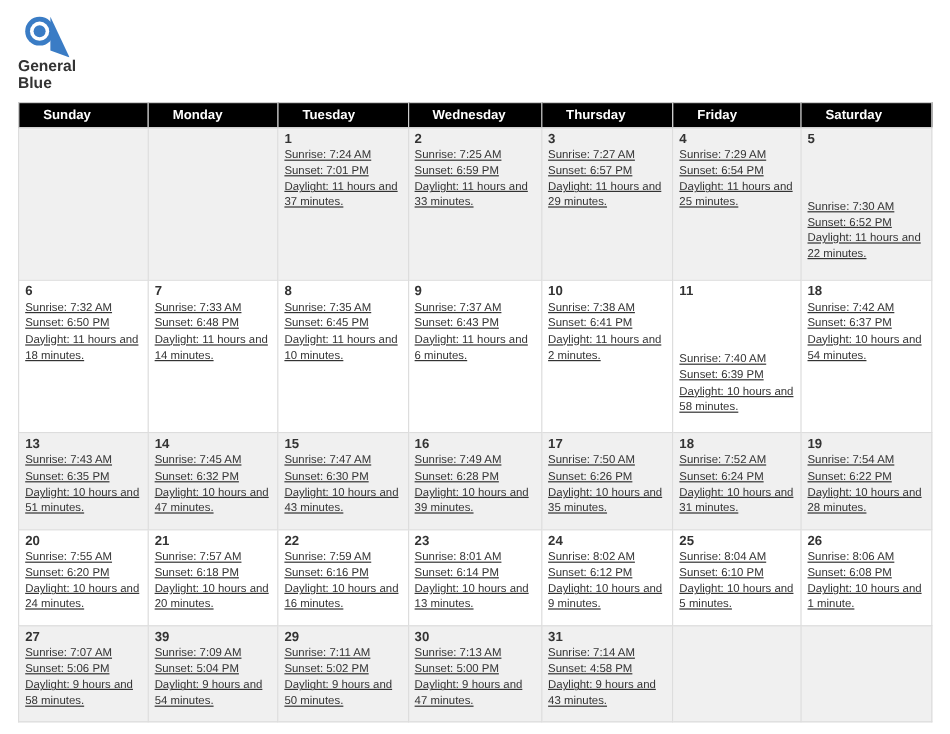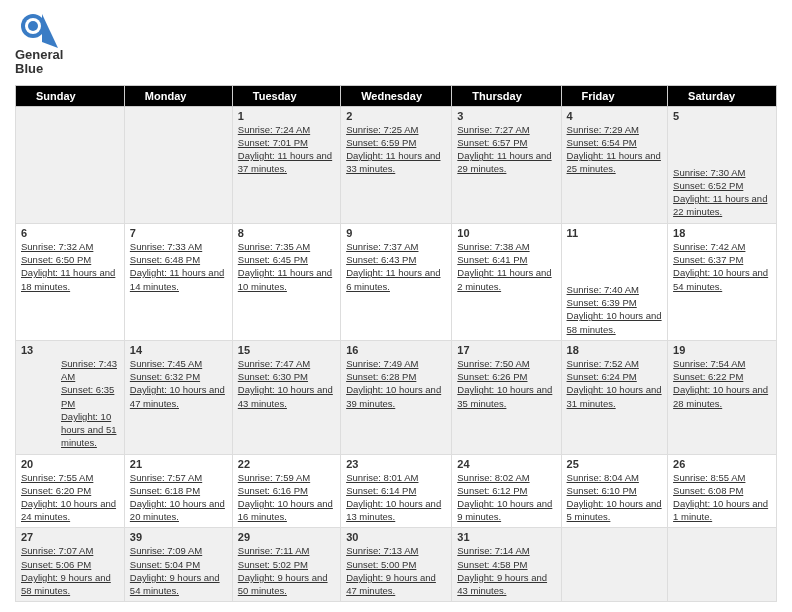--- a/index.html
+++ b/index.html
@@ -201,21 +201,21 @@
           <td>
             <span class="day-num">18</span>
             <div class="day-info" style="white-space: pre-line;">Sunrise: 7:42 AM
 Sunset: 6:37 PM
 Daylight: 10 hours and 54 minutes.</div>
           </td>
         </tr>
         <tr class="row-shaded">
           <td>
             <span class="day-num">13</span>
-            <div class="day-info" style="white-space: pre-line; margin-left: 40px;">Sunrise: 7:43 AM
+            <div class="day-info" style="white-space: pre-line;">Sunrise: 7:43 AM
 Sunset: 6:35 PM
 Daylight: 10 hours and 51 minutes.</div>
           </td>
           <td>
             <span class="day-num">14</span>
             <div class="day-info" style="white-space: pre-line;">Sunrise: 7:45 AM
 Sunset: 6:32 PM
 Daylight: 10 hours and 47 minutes.</div>
           </td>
           <td>
@@ -281,21 +281,21 @@
 Daylight: 10 hours and 9 minutes.</div>
           </td>
           <td>
             <span class="day-num">25</span>
             <div class="day-info" style="white-space: pre-line;">Sunrise: 8:04 AM
 Sunset: 6:10 PM
 Daylight: 10 hours and 5 minutes.</div>
           </td>
           <td>
             <span class="day-num">26</span>
-            <div class="day-info" style="white-space: pre-line;">Sunrise: 8:55 AM
+            <div class="day-info" style="white-space: pre-line;">Sunrise: 8:06 AM
 Sunset: 6:08 PM
 Daylight: 10 hours and 1 minute.</div>
           </td>
         </tr>
         <tr class="row-shaded">
           <td>
             <span class="day-num">27</span>
             <div class="day-info" style="white-space: pre-line;">Sunrise: 7:07 AM
 Sunset: 5:06 PM
 Daylight: 9 hours and 58 minutes.</div>

